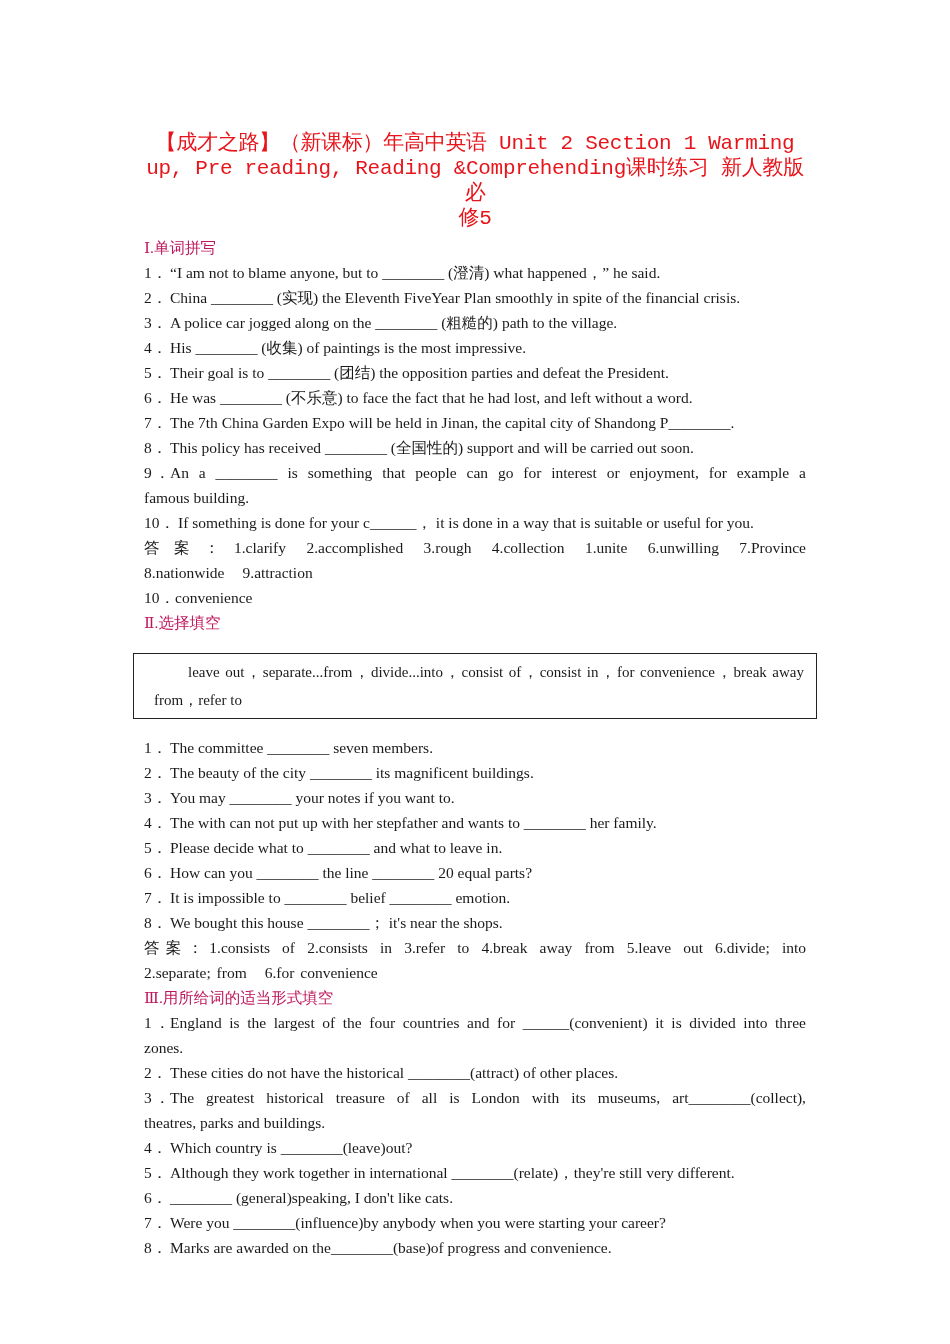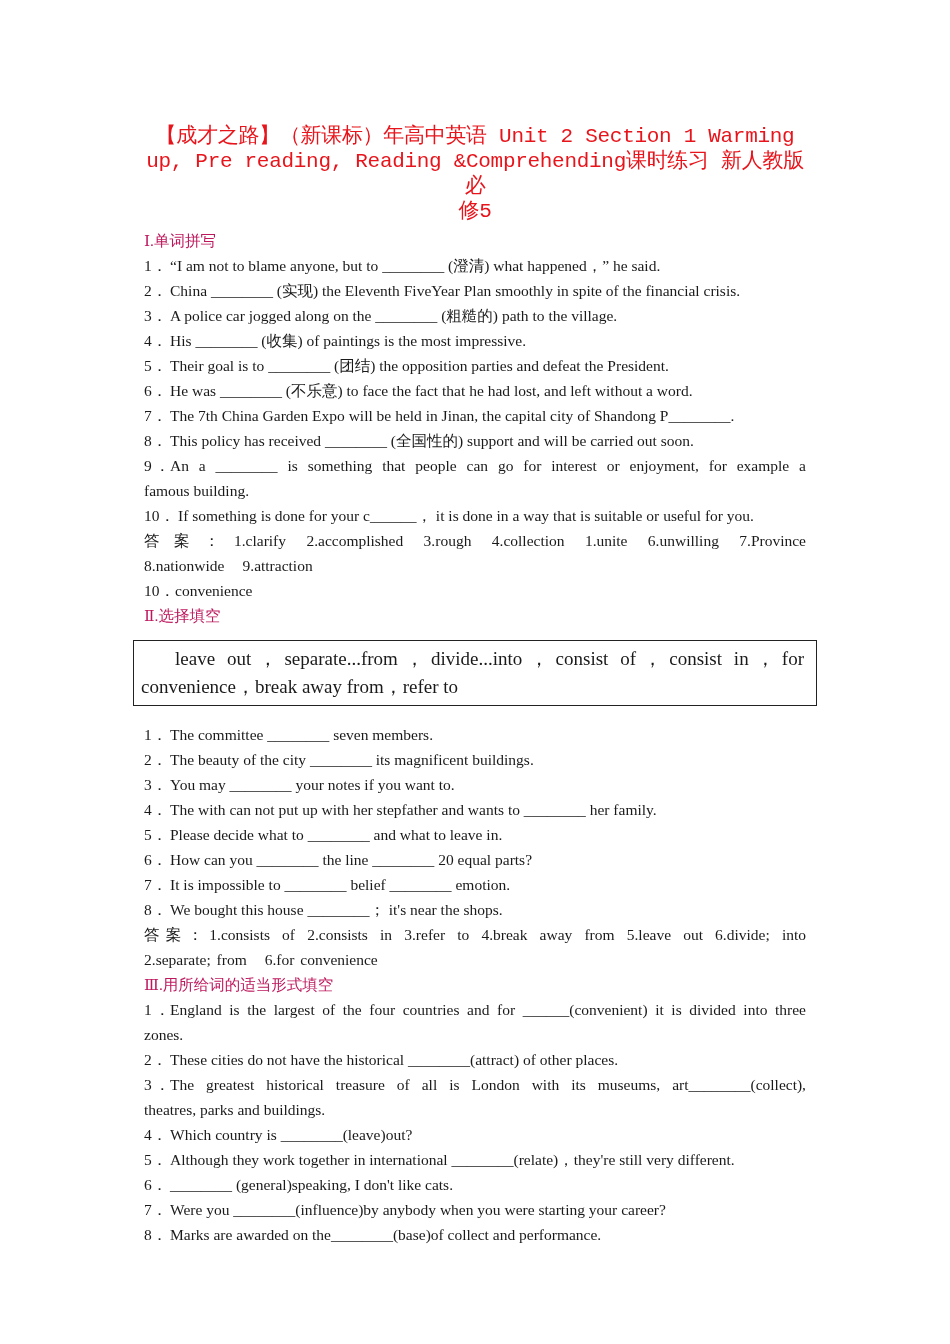--- a/index.html
+++ b/index.html
@@ -20,21 +20,21 @@
       left: 144px;
       top: 124px;
       width: 662px;
     }
     .title {
       color: #e8141b;
       font-family: "Liberation Mono", "DejaVu Sans Mono", monospace;
       font-size: 21px;
       line-height: 25px;
       text-align: center;
-      margin: 0 -8px 4px -8px;
+      margin: 7px -8px 4px -8px;
       letter-spacing: -0.3px;
     }
     .line {
       font-size: 15.5px;
       line-height: 25px;
       white-space: nowrap;
     }
     .line.justify {
       white-space: normal;
       text-align: justify;
@@ -50,23 +50,23 @@
       min-width: 26px;
     }
     .answer {
       font-size: 15.5px;
       line-height: 25px;
       word-spacing: 2px;
     }
     .answer .gap { display: inline-block; width: 18px; }
     .box {
       border: 1.2px solid #222;
-      margin: 12px -11px 16px -11px;
-      padding: 4px 12px 4px 7px;
-      font-size: 19px;
+      margin: 18px -11px 16px -11px;
+      padding: 4px 12px 4px 20px;
+      font-size: 15px;
       line-height: 28px;
       text-align: justify;
     }
     .box .indent { display: inline-block; width: 34px; }
   </style>
 </head>
 <body>
 
 <div class="page">
 
@@ -114,15 +114,15 @@
 
   <div class="line justify"><span class="num">1．</span><span>England is the largest of the four countries and for ______(convenient) it is divided into three</span></div>
   <div class="line">zones.</div>
   <div class="line"><span class="num">2．</span><span>These cities do not have the historical ________(attract) of other places.</span></div>
   <div class="line justify"><span class="num">3．</span><span>The greatest historical treasure of all is London with its museums, art________(collect),</span></div>
   <div class="line">theatres, parks and buildings.</div>
   <div class="line"><span class="num">4．</span><span>Which country is ________(leave)out?</span></div>
   <div class="line"><span class="num">5．</span><span>Although they work together in international ________(relate)，they're still very different.</span></div>
   <div class="line"><span class="num">6．</span><span>________ (general)speaking, I don't like cats.</span></div>
   <div class="line"><span class="num">7．</span><span>Were you ________(influence)by anybody when you were starting your career?</span></div>
-  <div class="line"><span class="num">8．</span><span>Marks are awarded on the________(base)of collect and performance.</span></div>
+  <div class="line"><span class="num">8．</span><span>Marks are awarded on the________(base)of progress and convenience.</span></div>
 
 </div>
 
 </body></html>

